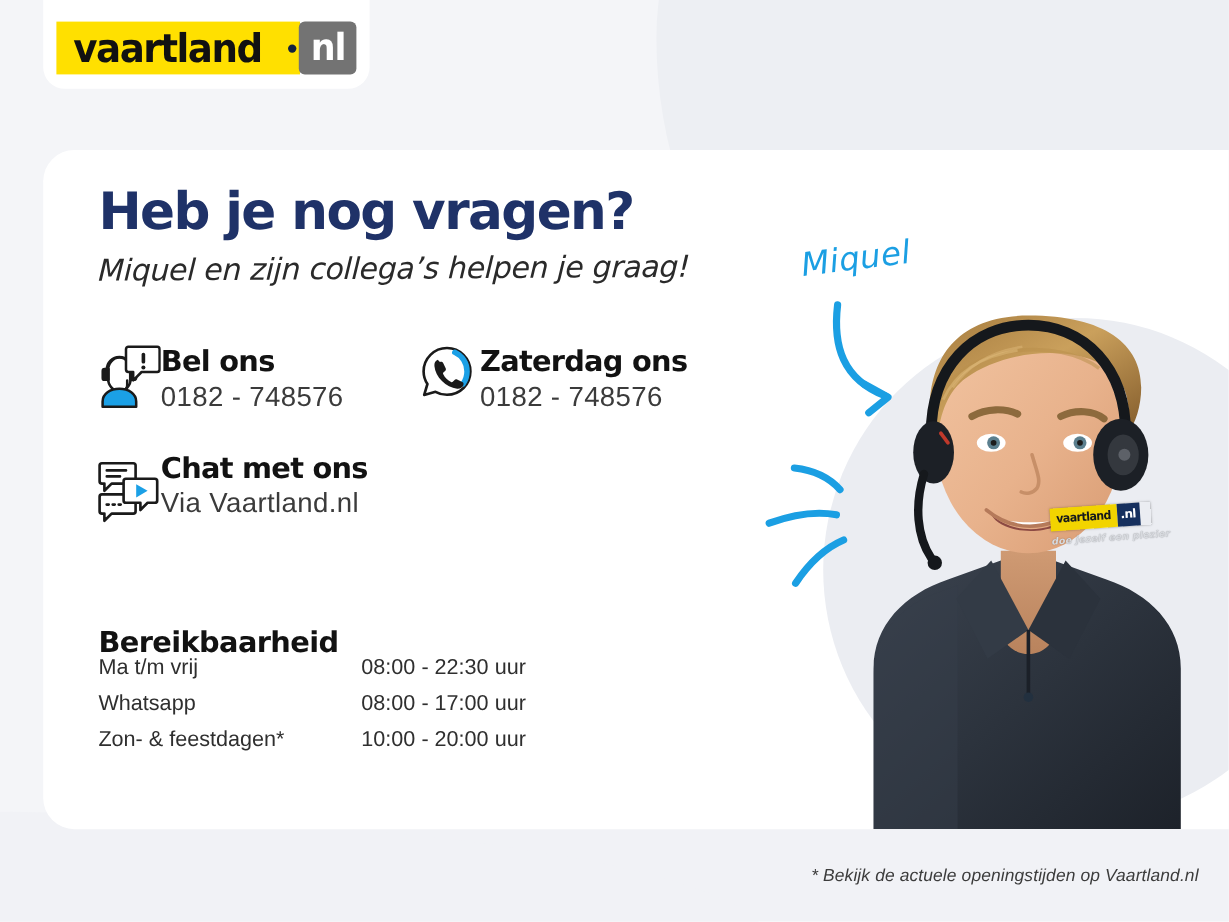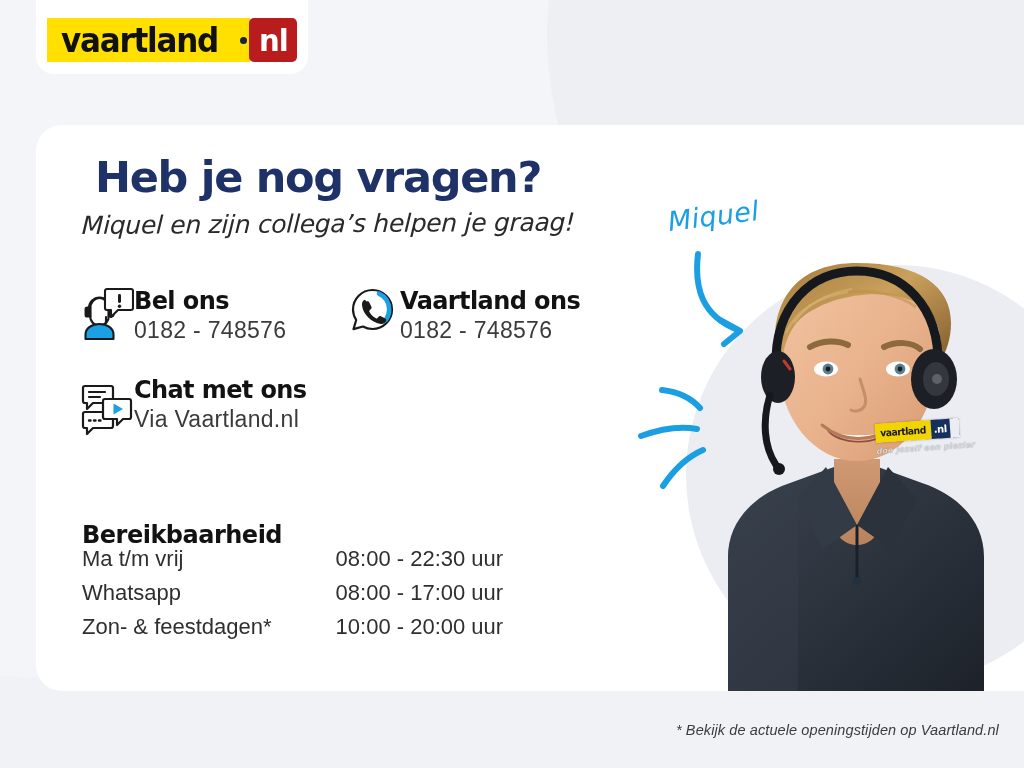--- a/index.html
+++ b/index.html
@@ -58,21 +58,21 @@
   }
   #logo-dot {
     background:#ffe000;
     display:flex; align-items:center; padding-right:3px;
   }
   #logo-dot i {
     display:block; width:7px; height:7px; border-radius:50%;
     background:#13233f;
   }
   #logo-tld {
-    background:#b91c1c;
+    background:#737373;
     border-radius:5px;
     display:flex; align-items:center; justify-content:center;
     padding:0 9px;
     margin-left:-1px;
   }
   #logo-tld-text {
     font-family:"DejaVu Sans", sans-serif;
     font-weight:700; font-size:31px; letter-spacing:-1px;
     color:#ffffff; line-height:1;
     transform:scaleX(0.94);
@@ -81,21 +81,21 @@
   
   #main-card {
     position:absolute; left:36px; top:125px;
     width:1010px; height:566px;
     background:#ffffff;
     border-radius:26px 0 0 26px;
   }
 
   
   #page-title {
-    position:absolute; left:95px; top:152px;
+    position:absolute; left:82px; top:152px;
     font-family:"DejaVu Sans", sans-serif;
     font-size:43px; font-weight:700; letter-spacing:-1.3px;
     color:#1f3268;
   }
   #page-subtitle {
     position:absolute; left:82px; top:211px;
     font-family:"DejaVu Sans", sans-serif;
     font-size:25px; font-weight:400; letter-spacing:-0.3px;
     color:#2a2a2a;
     font-style:italic;
@@ -128,21 +128,21 @@
     font-family:"DejaVu Sans", sans-serif;
     font-size:24px; font-weight:700; letter-spacing:-0.5px;
     color:#121212;
   }
   #hours-table {
     position:absolute; left:82px; top:547px;
     border-collapse:collapse;
   }
   #hours-table td {
     font-family:"Liberation Sans", sans-serif;
-    font-size:22px; color:#2f2f2f; font-weight:400;
+    font-size:18px; color:#2f2f2f; font-weight:400;
     padding:0 0 11px 0; line-height:1.05; white-space:nowrap;margin-top:18px;
   }
   #hours-table td.col-time { padding-left:64px; }
 
   
   #footnote {
     position:absolute; left:676px; top:722px;
     font-family:"Liberation Sans", sans-serif;
     font-size:14.5px; font-style:italic; color:#3c3c3c;
     letter-spacing:0.1px;
@@ -256,21 +256,21 @@
 
 <div class="contact-block" id="contact-whatsapp">
   <div class="contact-icon">
     <svg viewBox="0 0 54 58" width="54" height="58">
       <path d="M26.5 4 a19.5 19.5 0 0 1 0 39 a19.4 19.4 0 0 1 -9.6 -2.5 l-9.4 2.6 l2.7 -9.1 A19.4 19.4 0 0 1 7 23.5 A19.5 19.5 0 0 1 26.5 4 z" fill="#ffffff" stroke="#1a1a1a" stroke-width="2.2" stroke-linejoin="round"></path>
       <path d="M33 7.6 a17.4 17.4 0 0 1 10.2 16 a17.3 17.3 0 0 1 -3.3 10.2" fill="none" stroke="#1ba0e6" stroke-width="4.6" stroke-linecap="round"></path>
       <path d="M20.6 15.6 c1.2-0.5 2.2-0.2 2.7 0.9 l2.1 4.3 c0.4 0.9 0.2 1.6-0.5 2.3 l-1.4 1.3 c-0.4 0.4-0.4 0.8-0.1 1.4 c1.4 2.9 3.6 5.1 6.5 6.5 c0.6 0.3 1 0.3 1.4-0.1 l1.3-1.4 c0.7-0.7 1.4-0.9 2.3-0.5 l4.3 2.1 c1.1 0.5 1.4 1.5 0.9 2.7 c-0.8 2-2.6 3-5.2 2.8 c-4.6-0.4-9-2.7-12.6-6.3 s-5.9-8-6.3-12.6 c-0.2-2.6 0.8-4.4 2.8-5.2 z" fill="#1a1a1a"></path>
     </svg>
   </div>
   <div class="contact-text">
-    <div class="contact-title">Vaartland ons</div>
+    <div class="contact-title">Zaterdag ons</div>
     <div class="contact-sub">0182 - 748576</div>
   </div>
 </div>
 
 <div class="contact-block" id="contact-chat">
   <div class="contact-icon">
     <svg viewBox="0 0 54 58" width="54" height="58">
       <path d="M5 7 h26 a2 2 0 0 1 2 2 v13 a2 2 0 0 1 -2 2 H13 l-6 6 v-6 H5 a2 2 0 0 1 -2 -2 V9 a2 2 0 0 1 2 -2 z" fill="#ffffff" stroke="#1a1a1a" stroke-width="2.2" stroke-linejoin="round"></path>
       <path d="M9 13 h16 M9 18 h11" stroke="#1a1a1a" stroke-width="2.2" stroke-linecap="round"></path>
       <path d="M5 33 h26 a2 2 0 0 1 2 2 v12 a2 2 0 0 1 -2 2 H13 l-6 6 v-6 H5 a2 2 0 0 1 -2 -2 V35 a2 2 0 0 1 2 -2 z" fill="#ffffff" stroke="#1a1a1a" stroke-width="2.2" stroke-linejoin="round"></path>

